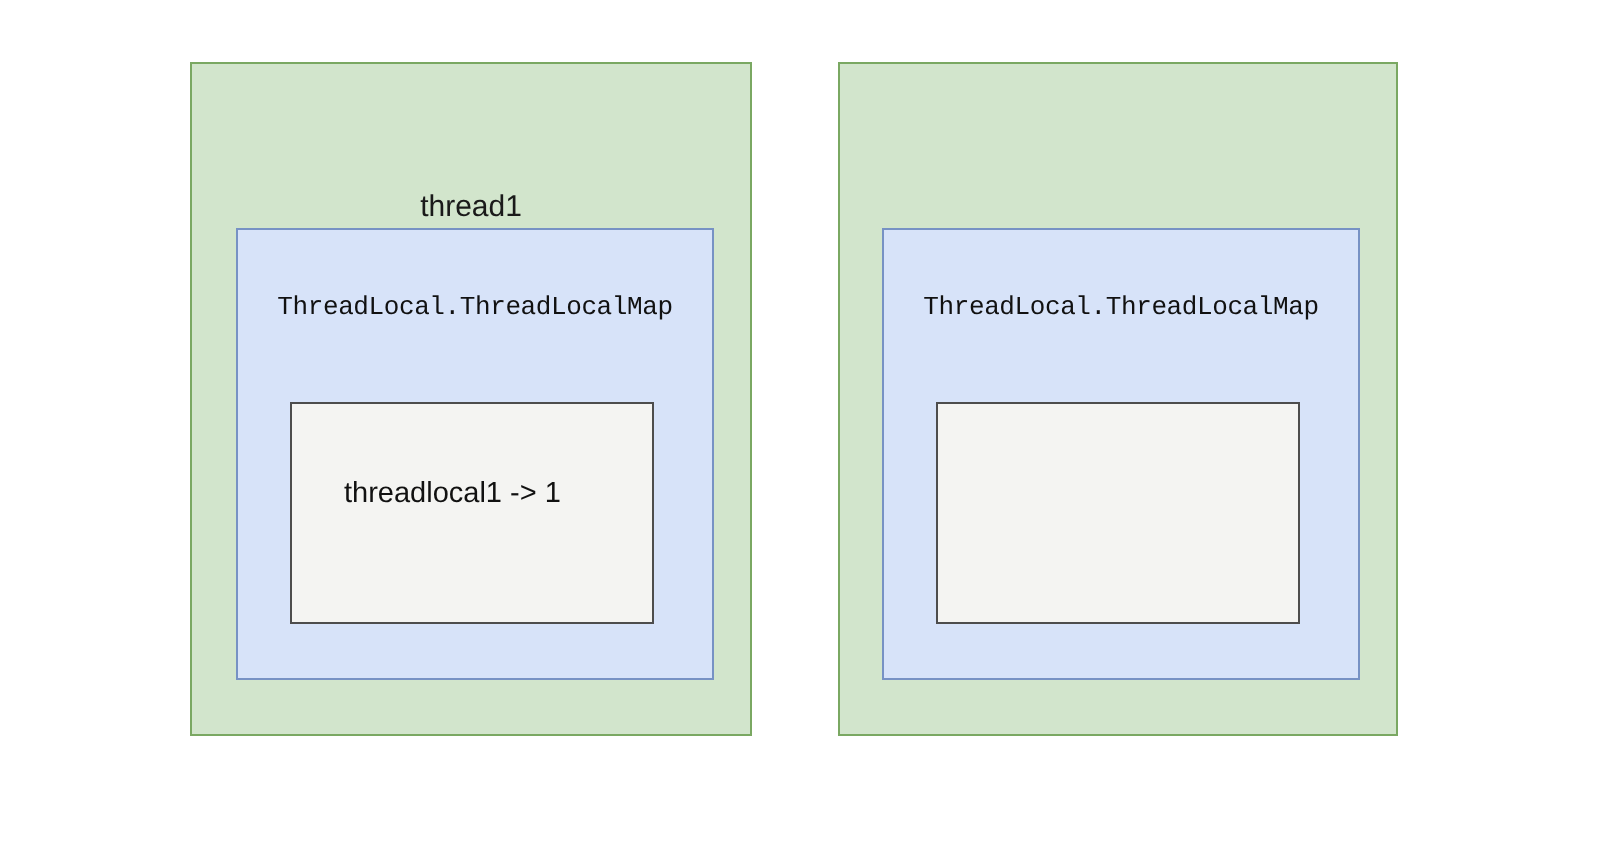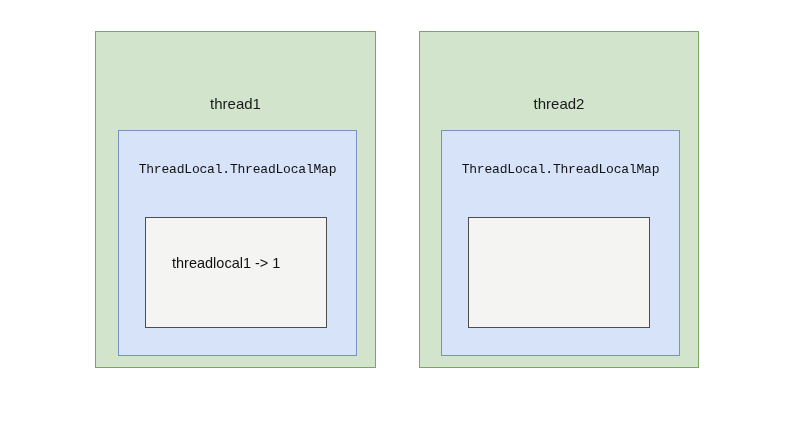--- a/index.html
+++ b/index.html
@@ -54,21 +54,20 @@
   
   .map-box {
     position: absolute;
     box-sizing: border-box;
     background: #d7e3f9;
     border: 1px solid #7792c4;
     left: 22px;
     top: 82px;
     width: 239px;
     height: 226px;
-    margin-top: 16px;
   }
   .thread-box--thread2 .map-box {
     left: 21px;
     width: 239px;
   }
 
   .map-title {
     position: absolute;
     top: 31px;
     left: 0;
@@ -125,21 +124,20 @@
         <div class="entries-list">
           <div class="entry-line">threadlocal1 -&gt; 1</div>
         </div>
       </div>
 
     </div>
   </div>
 
   <div class="thread-box thread-box--thread2">
 
-    <div class="thread-title">thread2</div>
 
     <div class="map-box">
 
       <div class="map-title">ThreadLocal.ThreadLocalMap</div>
 
       <div class="entries-box">
         <div class="entries-list">
         </div>
       </div>
 

